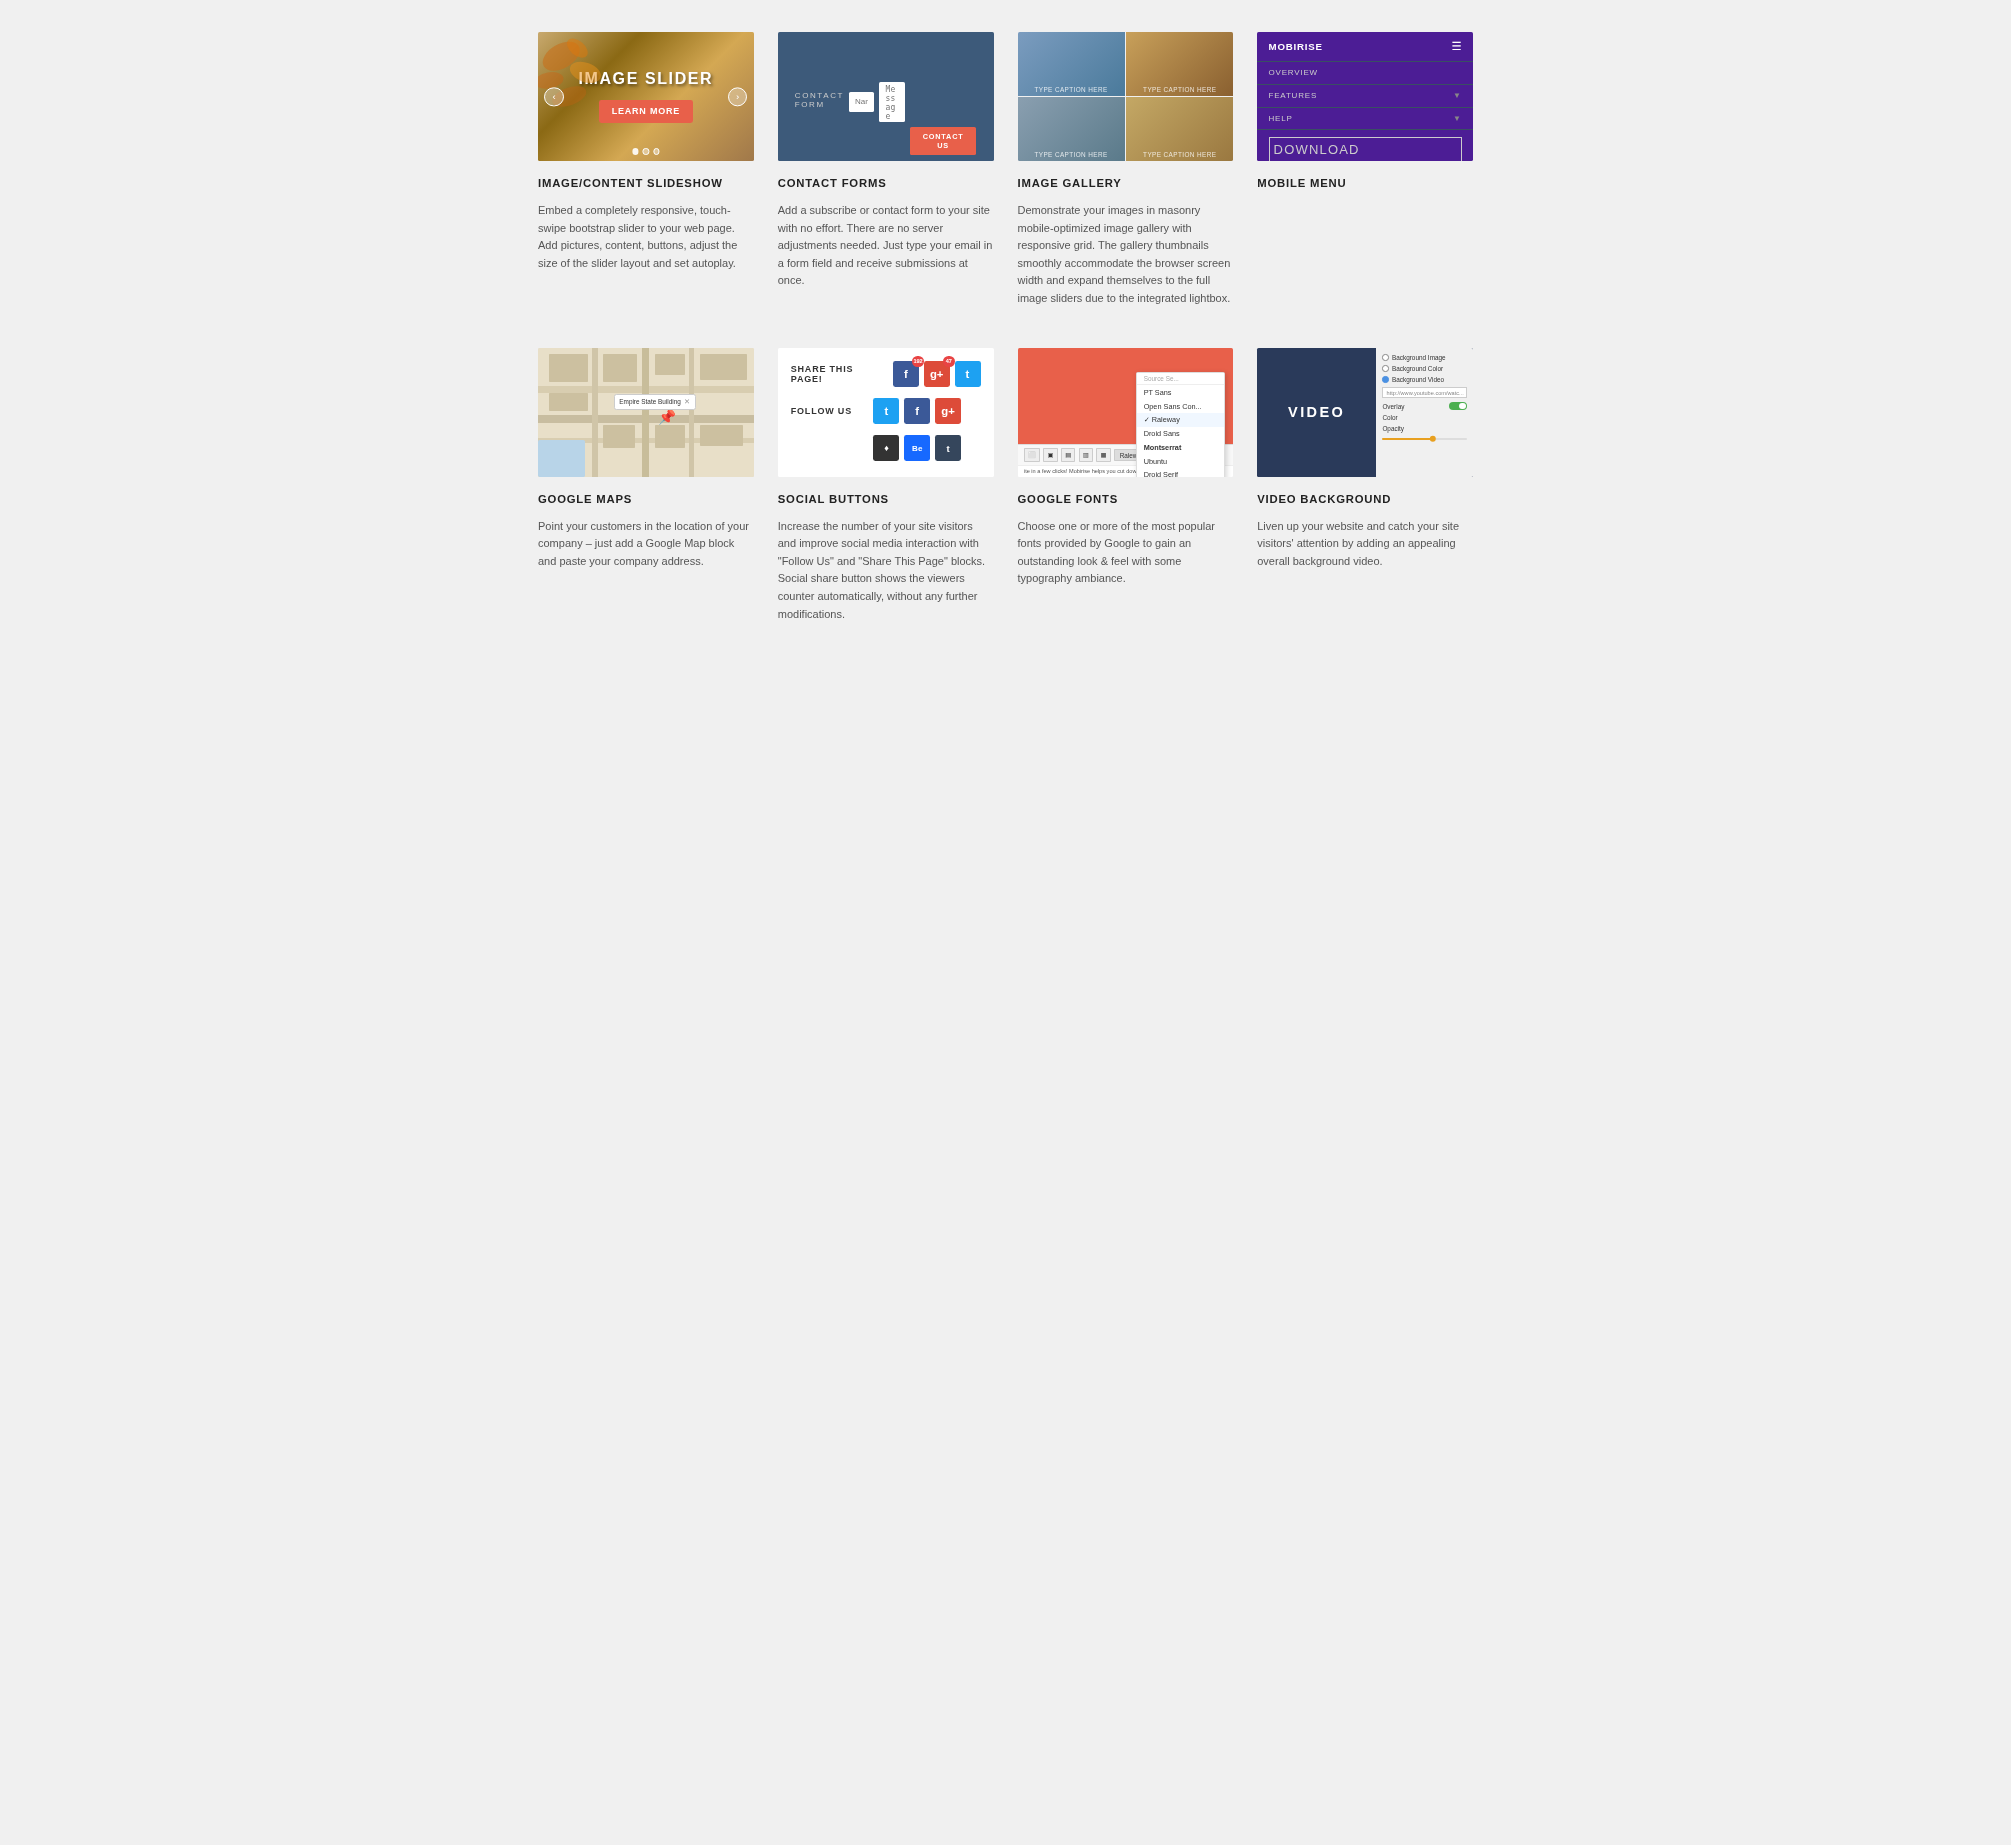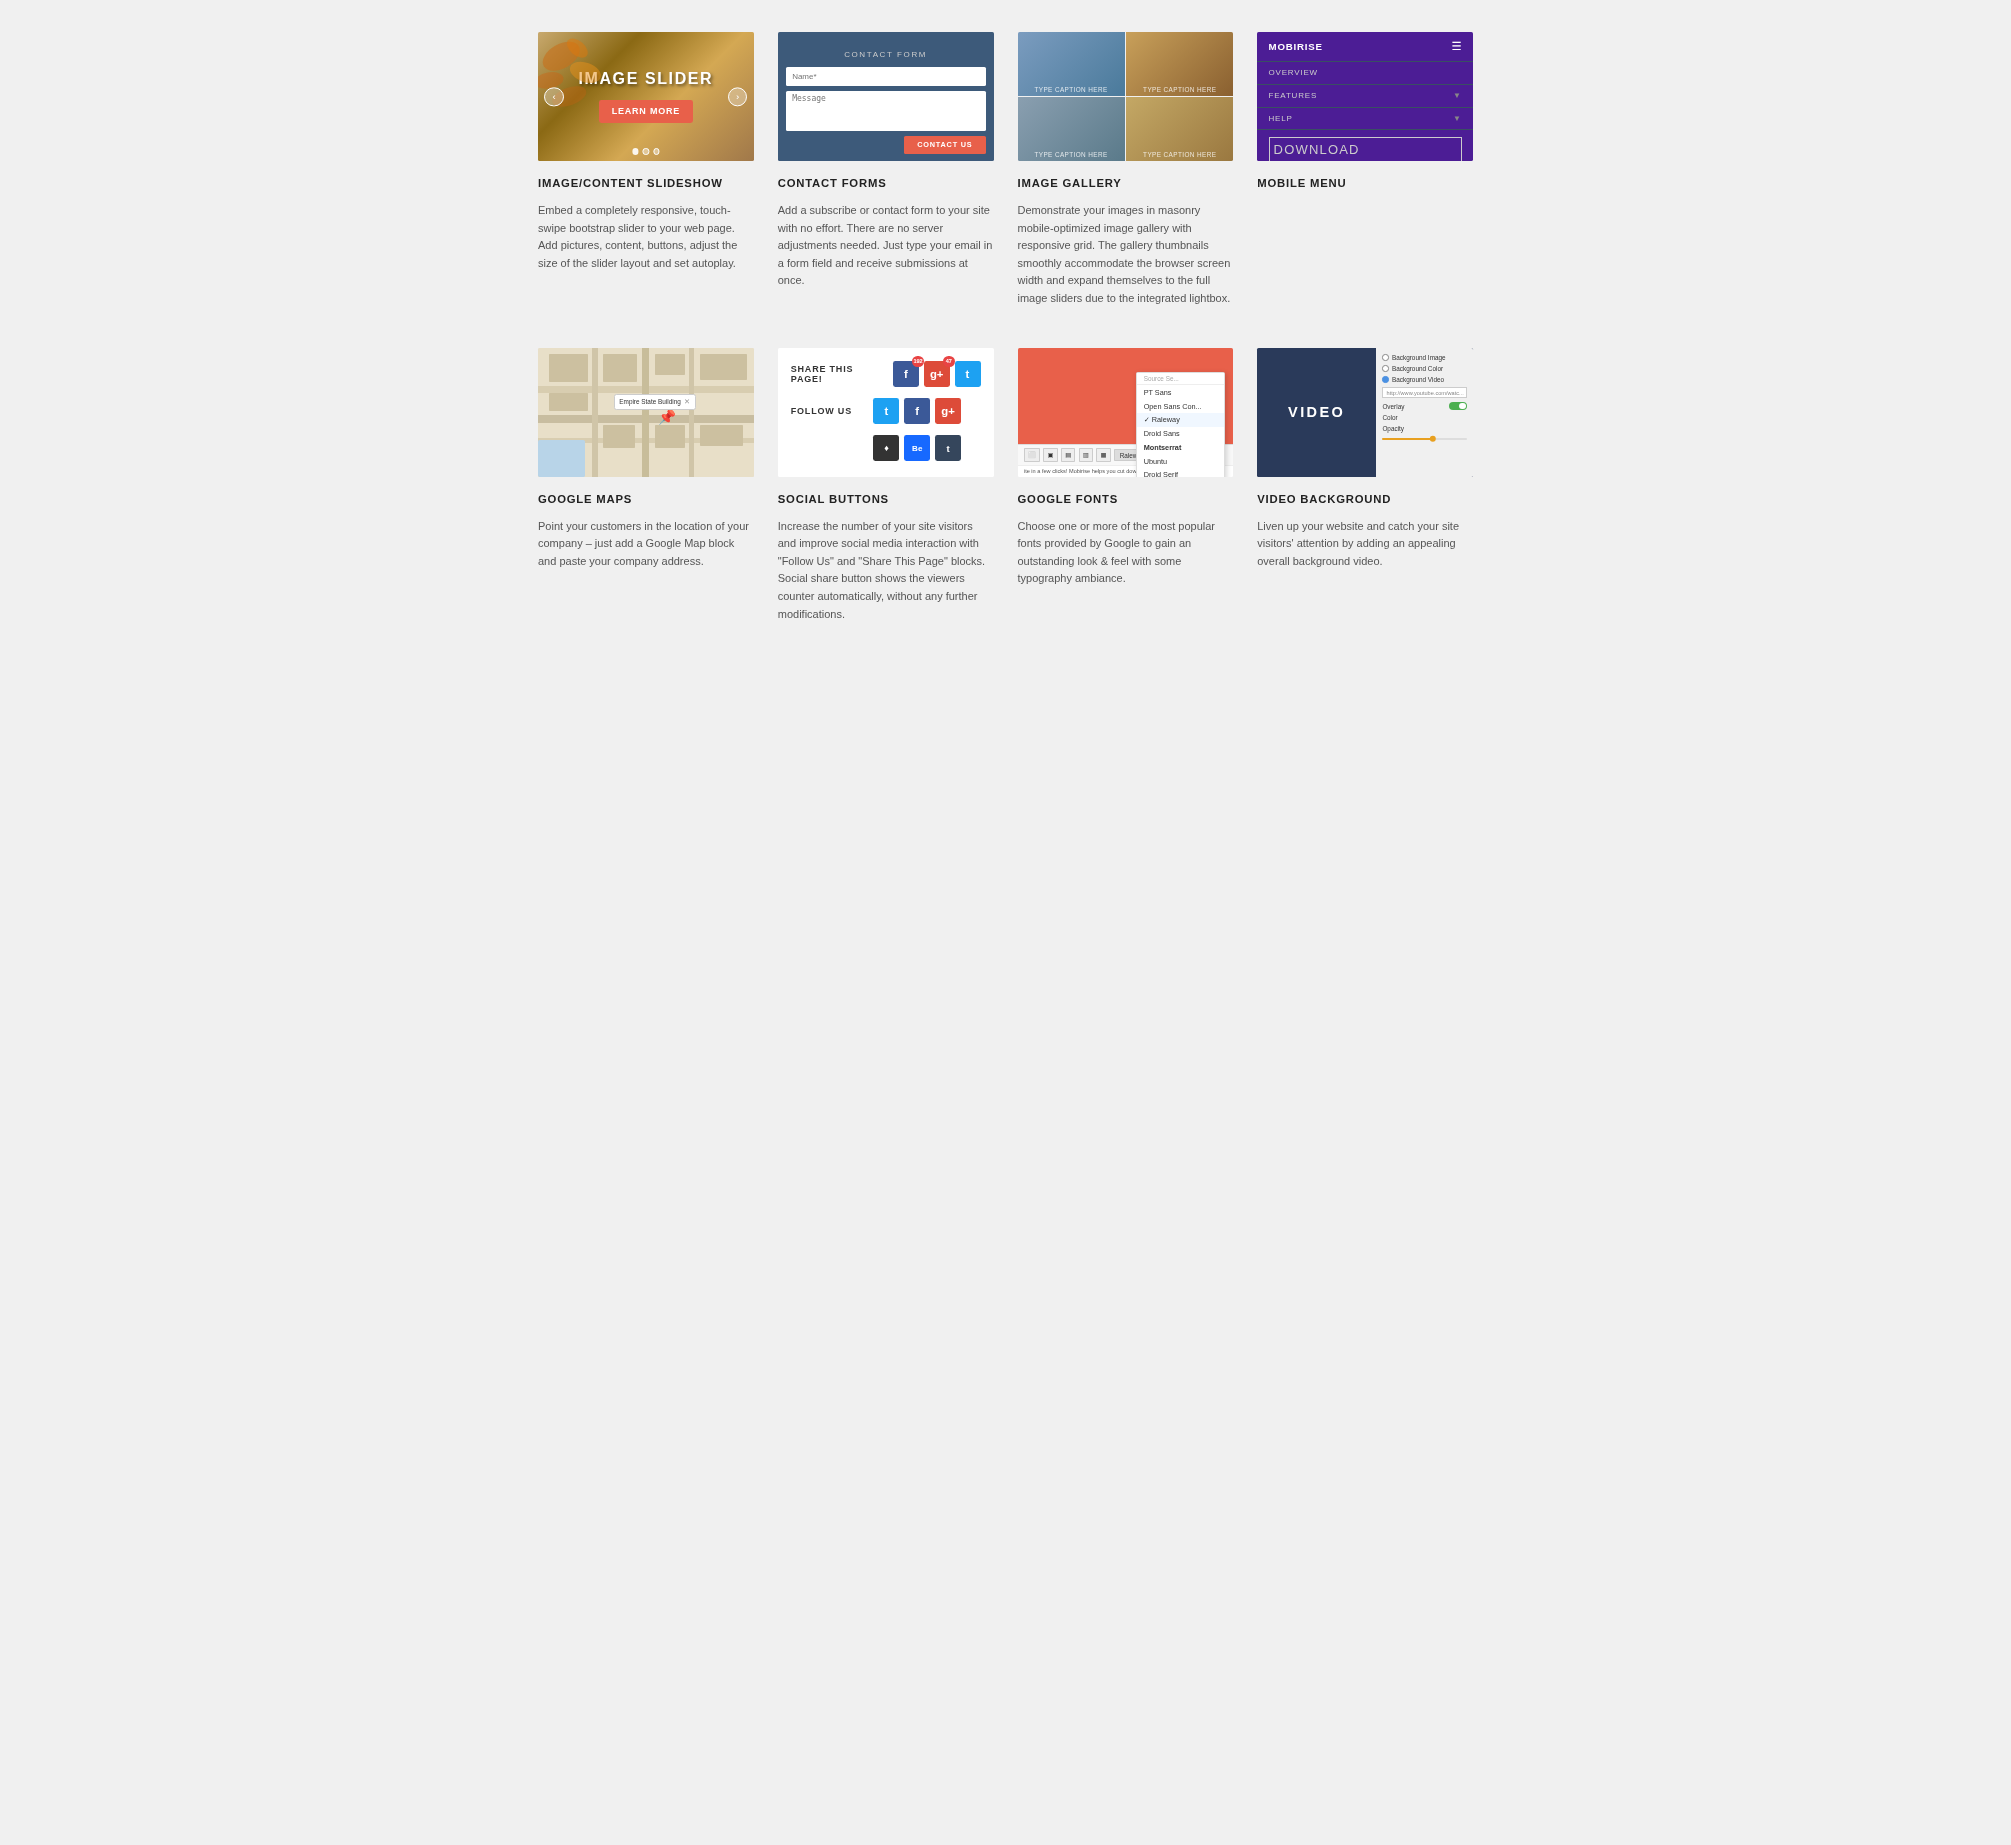--- a/index.html
+++ b/index.html
@@ -125,24 +125,24 @@
       width: 100%; height: 100%;
       pointer-events: none;
     }
 
     
     .contact-preview {
       width: 100%;
       height: 140px;
       background: #3d5a7a;
       display: flex;
-      flex-direction: column;
+      flex-direction: row;
       align-items: center;
       justify-content: center;
-      padding: 8px;
+      padding: 17px;
       gap: 4.8px;
     }
     .contact-preview-title {
       color: #ccc;
       font-size: 8px;
       letter-spacing: 1.6px;
       margin-bottom: 3.2px;
       text-transform: uppercase;
     }
     .contact-input-mock {

